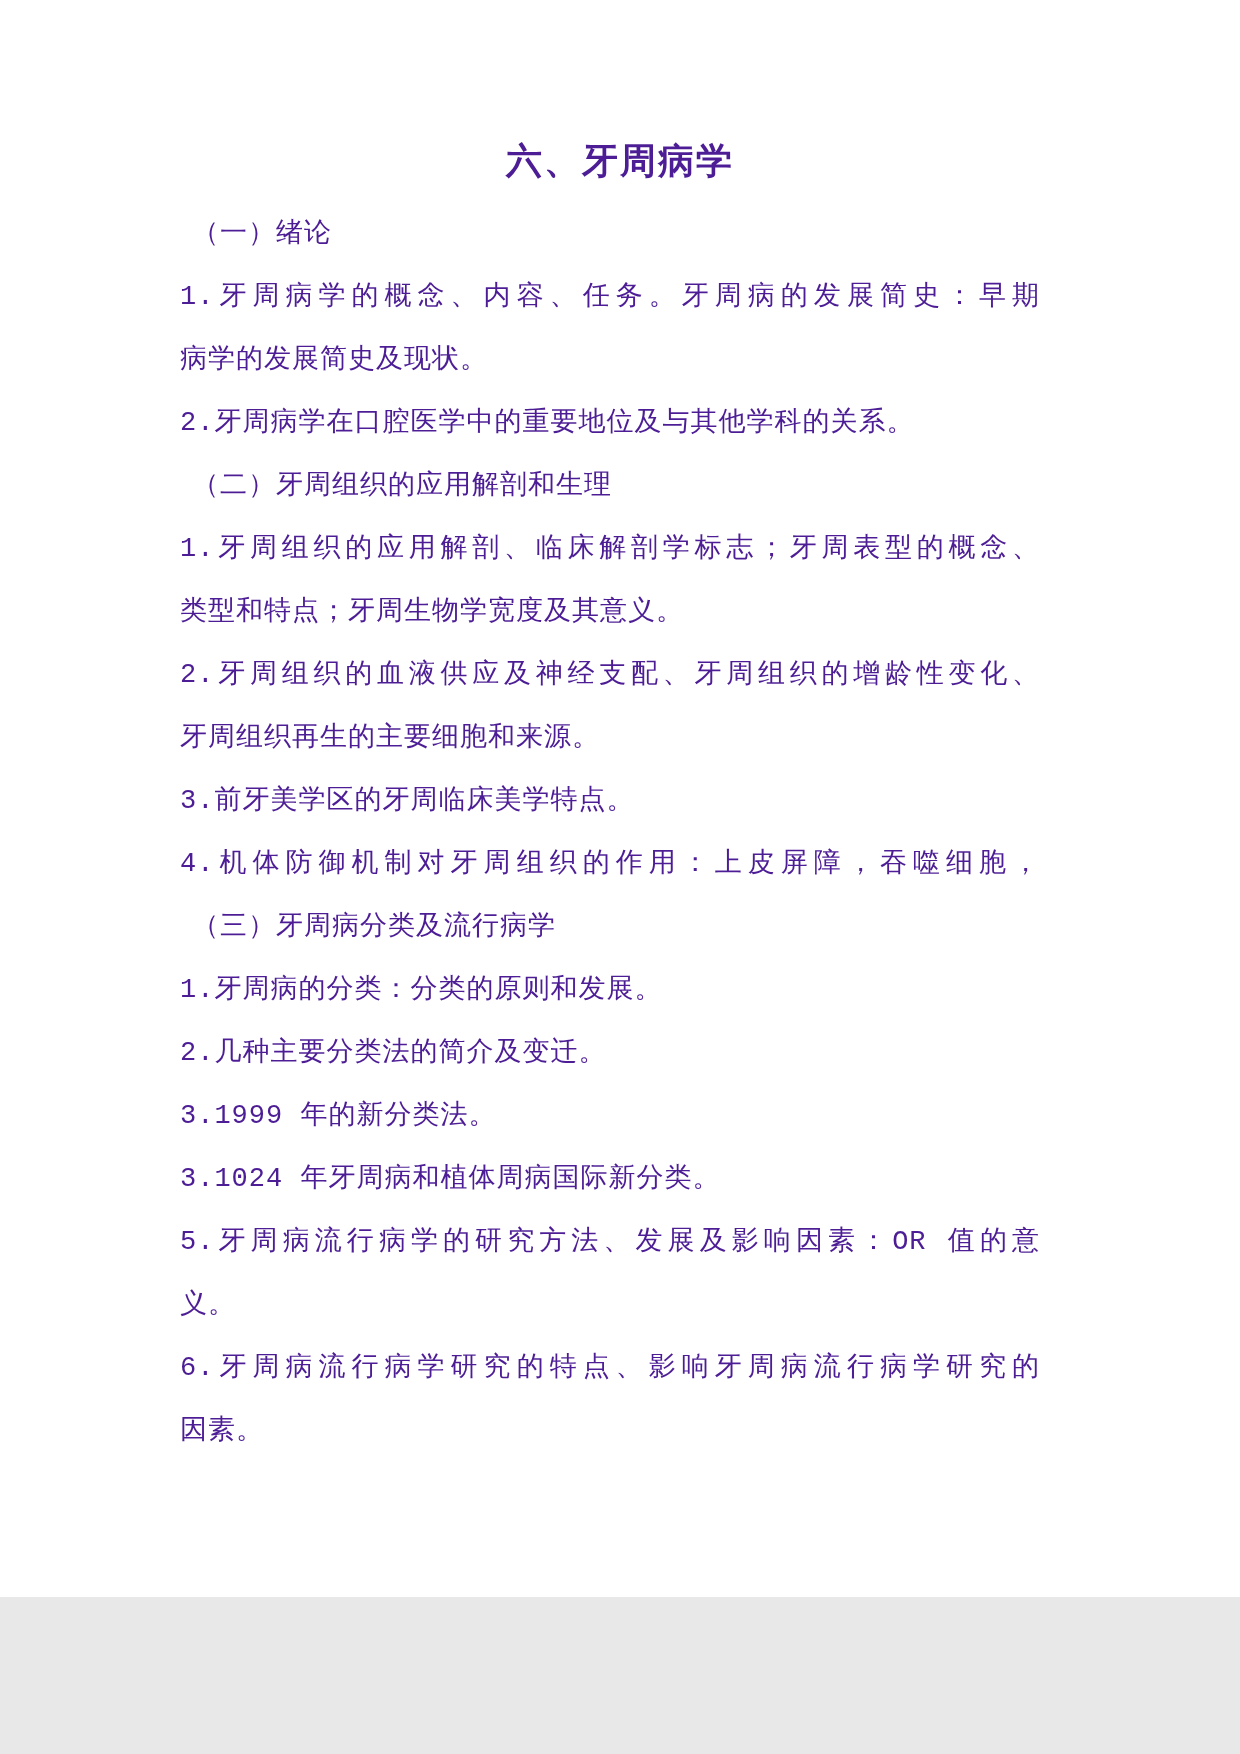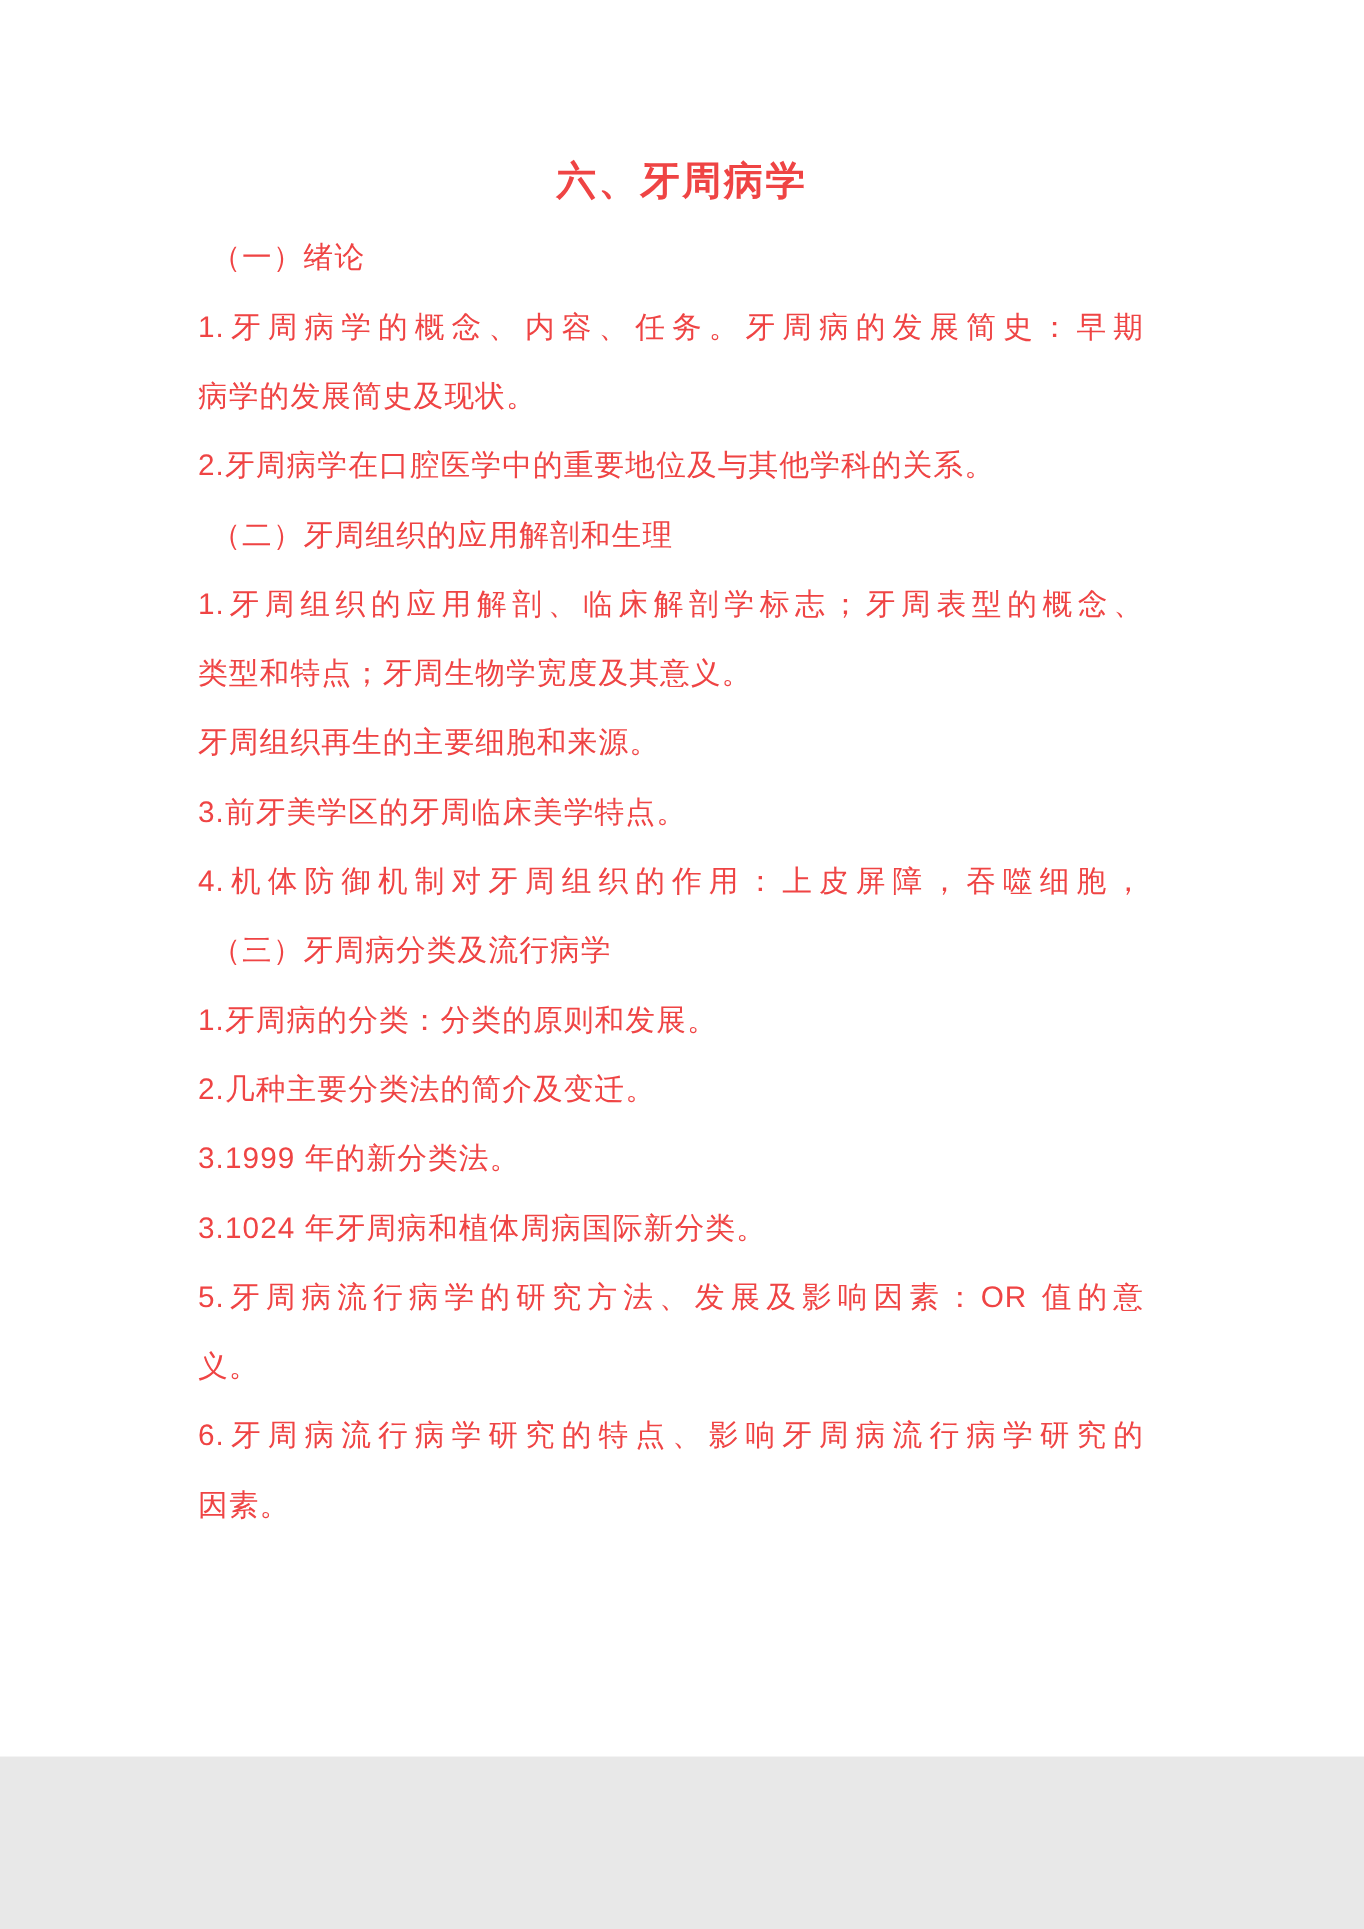--- a/index.html
+++ b/index.html
@@ -2,22 +2,22 @@
 <html><head>
 <meta charset="utf-8">
 <style>
   html, body { margin: 0; padding: 0; background: #e8e8e8; }
   .page {
     position: relative;
     width: 1240px;
     height: 1597px;
     margin: 0 auto;
     background: #ffffff;
-    color: #ef4444;
-    font-family: Liberation Sans, sans-serif;
+    color: #4c1d95;
+    font-family: Liberation Mono, monospace;
     overflow: hidden;
   }
   .doc-title {
     position: absolute;
     top: 140px;
     left: 0;
     width: 100%;
     text-align: center;
     font-size: 36px;
     font-weight: 900;
@@ -67,20 +67,21 @@
   <div class="doc-title">六、牙周病学</div>
 
   <div class="doc-body">
     <div class="tline sec">（一）绪论</div>
     <div class="tline j">1.牙周病学的概念、内容、任务。牙周病的发展简史：早期</div>
     <div class="tline">病学的发展简史及现状。</div>
     <div class="tline">2.牙周病学在口腔医学中的重要地位及与其他学科的关系。</div>
     <div class="tline sec">（二）牙周组织的应用解剖和生理</div>
     <div class="tline j">1.牙周组织的应用解剖、临床解剖学标志；牙周表型的概念、</div>
     <div class="tline">类型和特点；牙周生物学宽度及其意义。</div>
+    <div class="tline j">2.牙周组织的血液供应及神经支配、牙周组织的增龄性变化、</div>
     <div class="tline">牙周组织再生的主要细胞和来源。</div>
     <div class="tline">3.前牙美学区的牙周临床美学特点。</div>
     <div class="tline j">4.机体防御机制对牙周组织的作用：上皮屏障，吞噬细胞，</div>
     <div class="tline sec">（三）牙周病分类及流行病学</div>
     <div class="tline">1.牙周病的分类：分类的原则和发展。</div>
     <div class="tline">2.几种主要分类法的简介及变迁。</div>
     <div class="tline">3.1999 年的新分类法。</div>
     <div class="tline">3.1024 年牙周病和植体周病国际新分类。</div>
     <div class="tline j">5.牙周病流行病学的研究方法、发展及影响因素：OR 值的意</div>
     <div class="tline">义。</div>

